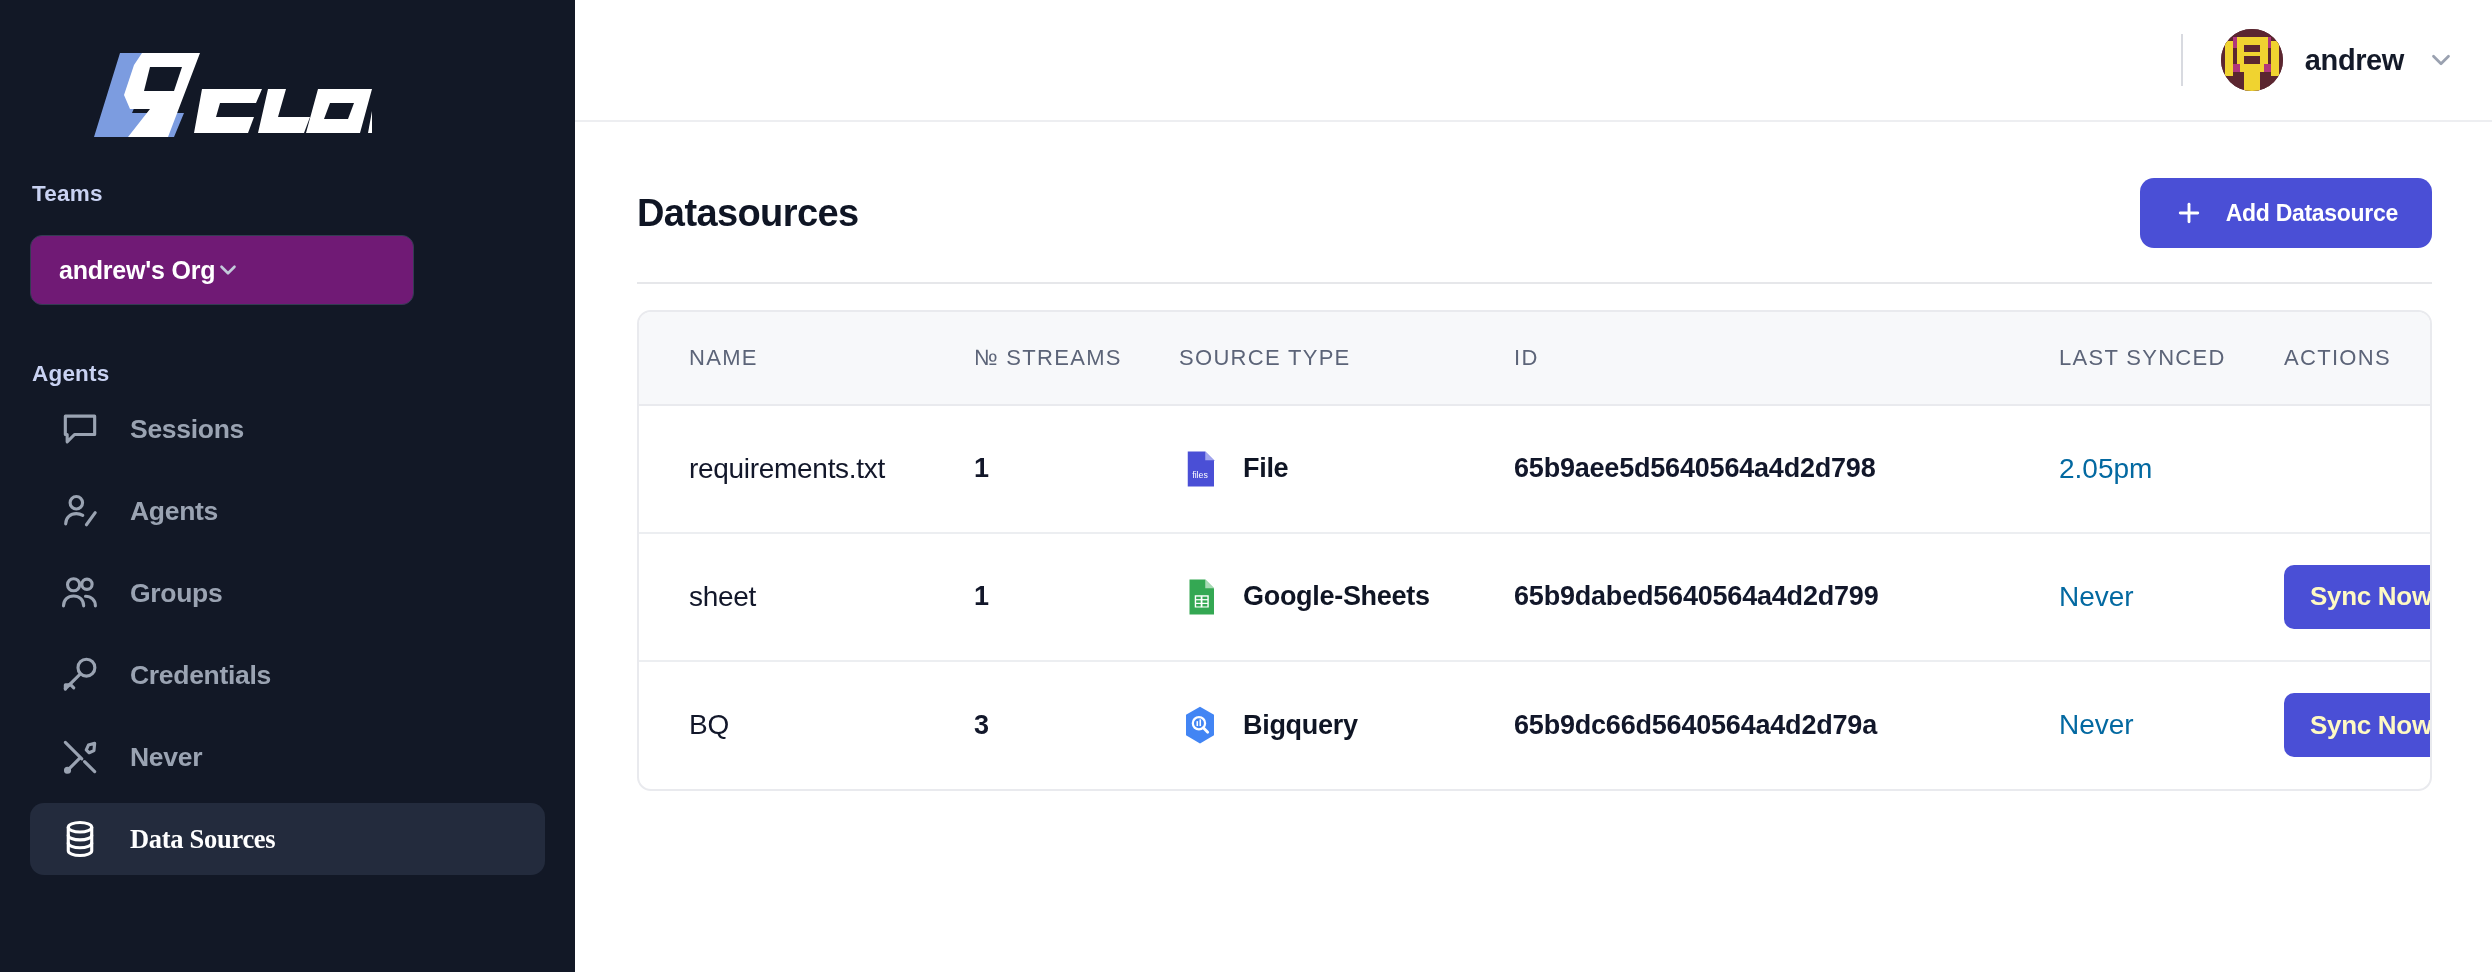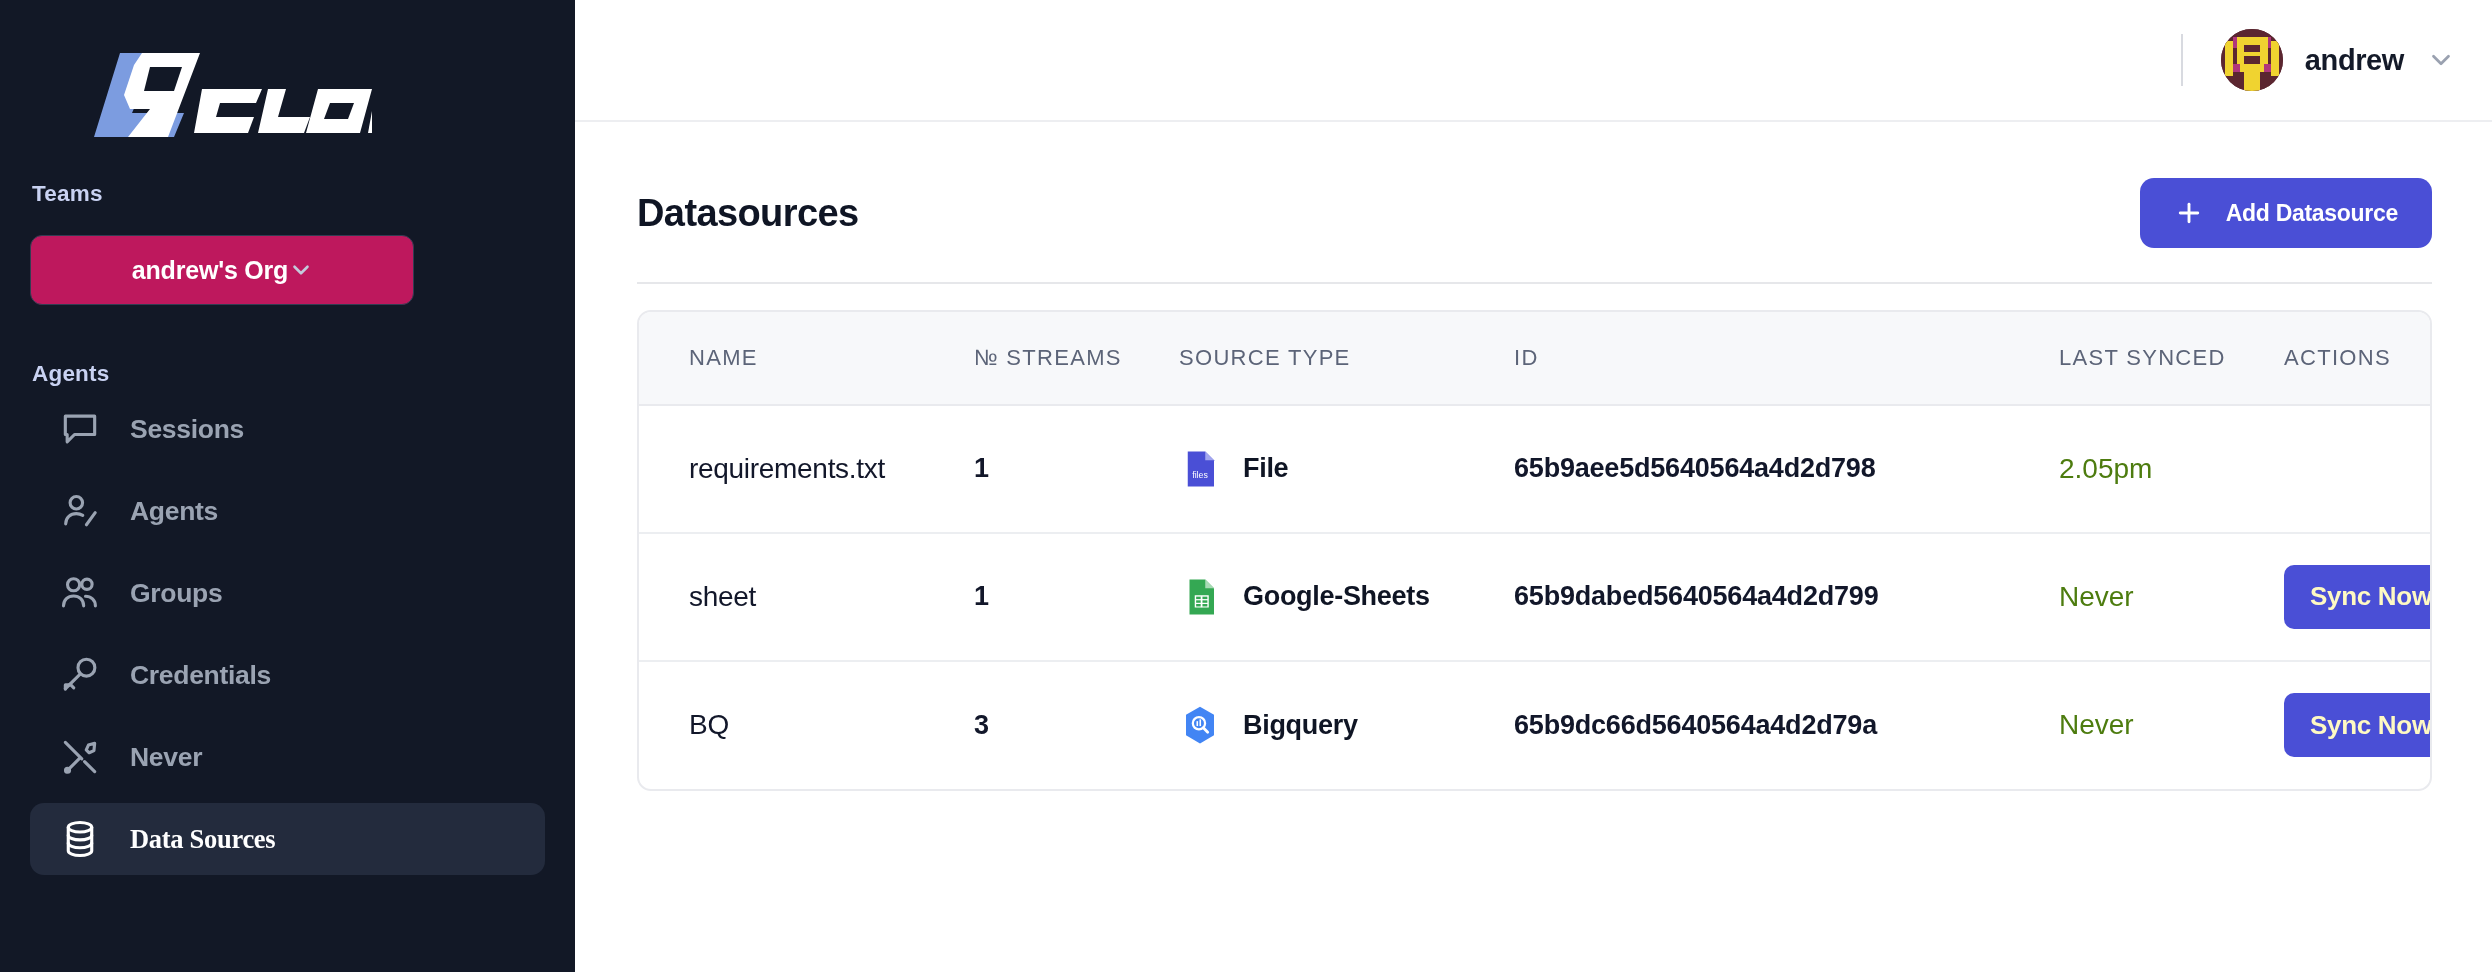--- a/index.html
+++ b/index.html
@@ -45,24 +45,24 @@
     padding-left: 32px;
   }
   .label-teams { margin-top: -4px; }
 
   .team-select {
     margin: 28px 0 0 30px;
     width: 384px;
     height: 70px;
     border: 1.5px solid #333c52;
     border-radius: 12px;
-    background: #be185d;
-    display: flex;
-    align-items: center;
-    justify-content: center;
+    background: #701a75;
+    display: flex;
+    align-items: center;
+    justify-content: flex-start;
     padding: 0 26px 0 28px;
   }
   .team-select .txt {
     color: #ffffff;
     font-size: 25px;
     font-weight: bold;
     letter-spacing: -0.2px;
   }
   .chev { width: 26px; height: 26px; display: block; }
 
@@ -210,21 +210,21 @@
     border-bottom: 2px solid #eceef1;
     font-size: 28px;
     color: #12172a;
   }
   tbody tr:last-child td { border-bottom: none; }
 
   td.c-name   { padding-left: 50px; letter-spacing: -0.3px; }
   td.c-streams{ font-weight: bold; font-size: 27px; }
   td.c-type   { }
   td.c-id     { font-weight: bold; font-size: 27px; letter-spacing: -0.2px; }
-  td.c-synced { font-size: 28px; color: #4d7c0f; }
+  td.c-synced { font-size: 28px; color: #0369a1; }
   td.c-actions{ }
 
   .type-cell { display: flex; align-items: center; gap: 22px; }
   .type-label { font-size: 27px; font-weight: bold; color: #0f1524; letter-spacing: -0.3px; }
   .src-icon { width: 42px; height: 42px; flex: 0 0 42px; display: block; }
 
   .sync-btn {
     background: #4a4fd6;
     color: #fef9c3;
     border: none;

